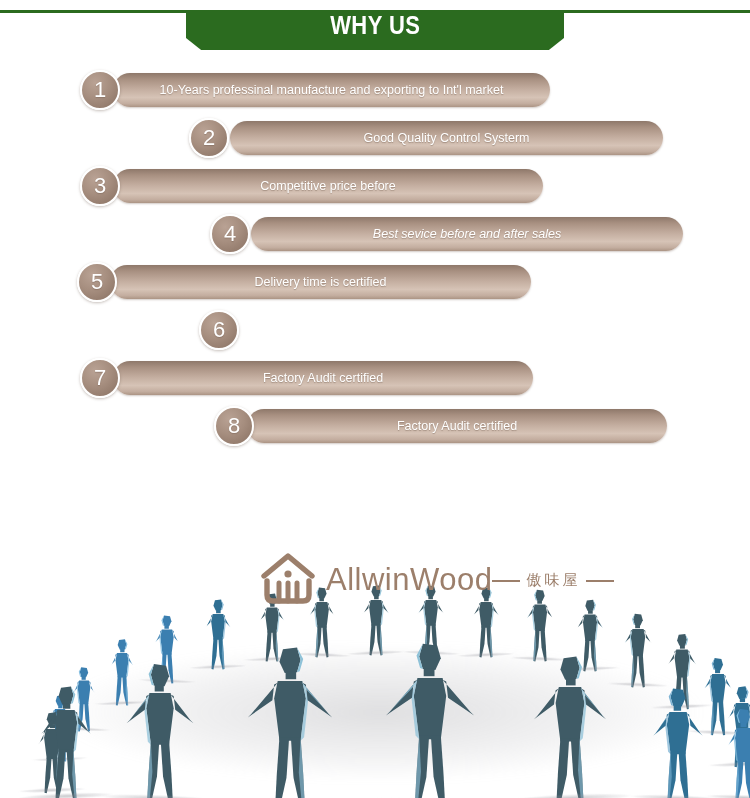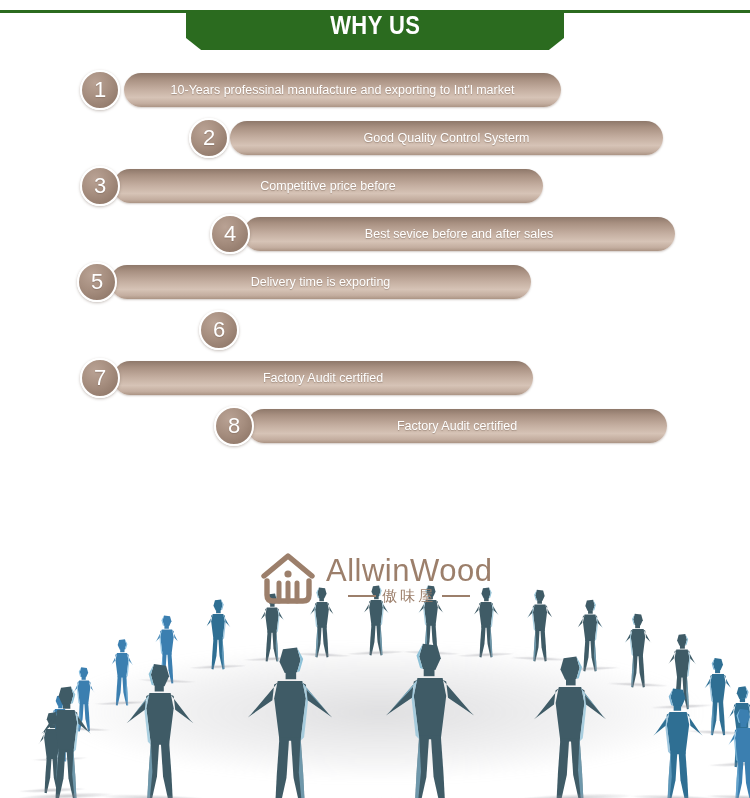--- a/index.html
+++ b/index.html
@@ -178,23 +178,22 @@
     width: 246px;
     height: 66px;
     display: flex;
     align-items: center;
     z-index: 40;
   }
   .logo-mark { width: 60px; height: 60px; flex: 0 0 60px; }
   .logo-text-block {
     margin-left: 8px;
     display: flex;
-    flex-direction: column;
+    flex-direction: row;
     justify-content: center;
-    align-items: center;
   }
   .logo-wordmark {
     font-size: 31px;
     color: #9c7f6b;
     font-family: "Liberation Sans", sans-serif;
     letter-spacing: 0.5px;
     line-height: 1;
     font-weight: 400;
     white-space: nowrap;
   }
@@ -227,21 +226,21 @@
   <div class="header-wrap">
     <div class="header-rule"></div>
     <div class="header-banner">
       <span class="header-title">WHY US</span>
     </div>
   </div>
 
   <div class="features">
 
     <div class="feature-row" style="left:0; top:0; width:750px;">
-      <div class="pill" style="left:124px; width:437px;">
+      <div class="pill" style="left:113px; width:437px;">
         <span class="pill-label">10-Years professinal manufacture and exporting to Int'l market</span>
       </div>
       <div class="badge" style="left:80px;">
         <span class="badge-num">1</span>
       </div>
     </div>
 
     <div class="feature-row" style="left:0; top:48px; width:750px;">
       <div class="pill" style="left:230px; width:433px;">
         <span class="pill-label">Good Quality Control Systerm</span>
@@ -254,31 +253,31 @@
     <div class="feature-row" style="left:0; top:96px; width:750px;">
       <div class="pill" style="left:113px; width:430px;">
         <span class="pill-label">Competitive price before</span>
       </div>
       <div class="badge" style="left:80px;">
         <span class="badge-num">3</span>
       </div>
     </div>
 
     <div class="feature-row" style="left:0; top:144px; width:750px;">
-      <div class="pill" style="left:243px; width:432px;">
+      <div class="pill" style="left:251px; width:432px;font-style:italic;">
         <span class="pill-label">Best sevice before and after sales</span>
       </div>
       <div class="badge" style="left:210px;">
         <span class="badge-num">4</span>
       </div>
     </div>
 
     <div class="feature-row" style="left:0; top:192px; width:750px;">
       <div class="pill" style="left:110px; width:421px;">
-        <span class="pill-label">Delivery time is exporting</span>
+        <span class="pill-label">Delivery time is certified</span>
       </div>
       <div class="badge" style="left:77px;">
         <span class="badge-num">5</span>
       </div>
     </div>
 
     <div class="feature-row" style="left:0; top:240px; width:750px;">
       <div class="badge" style="left:199px;">
         <span class="badge-num">6</span>
       </div>

